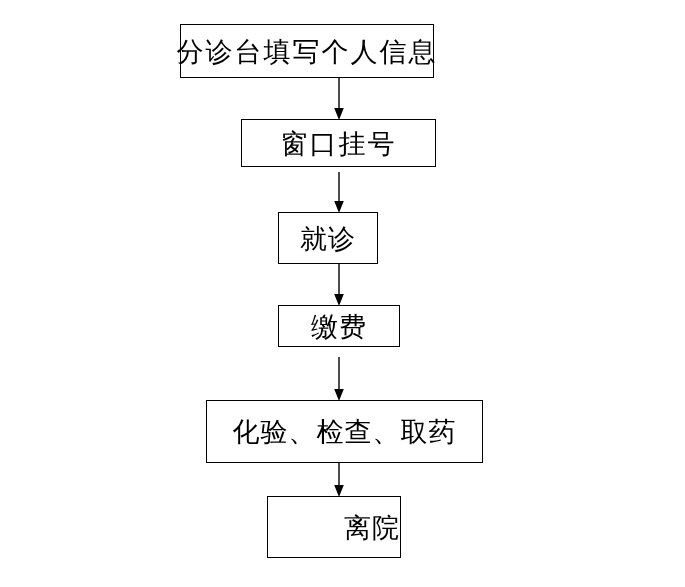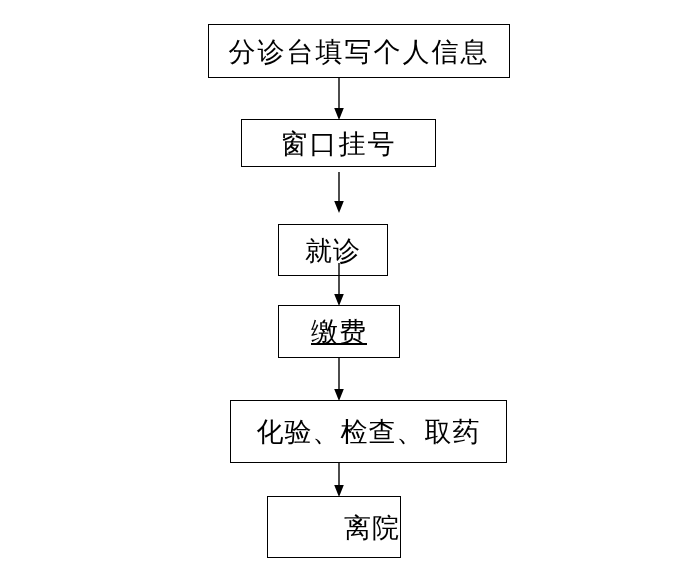--- a/index.html
+++ b/index.html
@@ -29,25 +29,25 @@
     color: #000000;
   }
   .node-label {
     display: block;
     white-space: nowrap;
     line-height: 1;
     font-family: "DejaVu Serif", serif;
     font-weight: 400;
   }
   
-  #node-triage      { left: 208px; top: 24px;  width: 302px; height: 54px; }
+  #node-triage      { left: 180px; top: 24px;  width: 254px; height: 54px; }
   #node-register    { left: 241px; top: 119px; width: 195px; height: 48px; }
-  #node-consult     { left: 278px; top: 224px; width: 110px; height: 52px; }
-  #node-payment     { left: 278px; top: 305px; width: 122px; height: 53px; text-decoration: underline; }
-  #node-tests       { left: 206px; top: 400px; width: 277px; height: 63px; margin-left: 24px; }
+  #node-consult     { left: 278px; top: 212px; width: 100px; height: 52px; }
+  #node-payment     { left: 278px; top: 305px; width: 122px; height: 42px; }
+  #node-tests       { left: 206px; top: 400px; width: 277px; height: 63px; }
   #node-discharge   { left: 267px; top: 496px; width: 134px; height: 62px; justify-content: flex-end; }
 
   #node-triage    .node-label { font-size: 27px; letter-spacing: 2px; }
   #node-register  .node-label { font-size: 27px; letter-spacing: 2px; }
   #node-consult   .node-label { font-size: 27px; letter-spacing: 1px; }
   #node-payment   .node-label { font-size: 27px; letter-spacing: 1px; }
   #node-tests     .node-label { font-size: 27px; letter-spacing: 1px; }
   #node-discharge .node-label { font-size: 27px; letter-spacing: 1px; }
 
   .connector {

